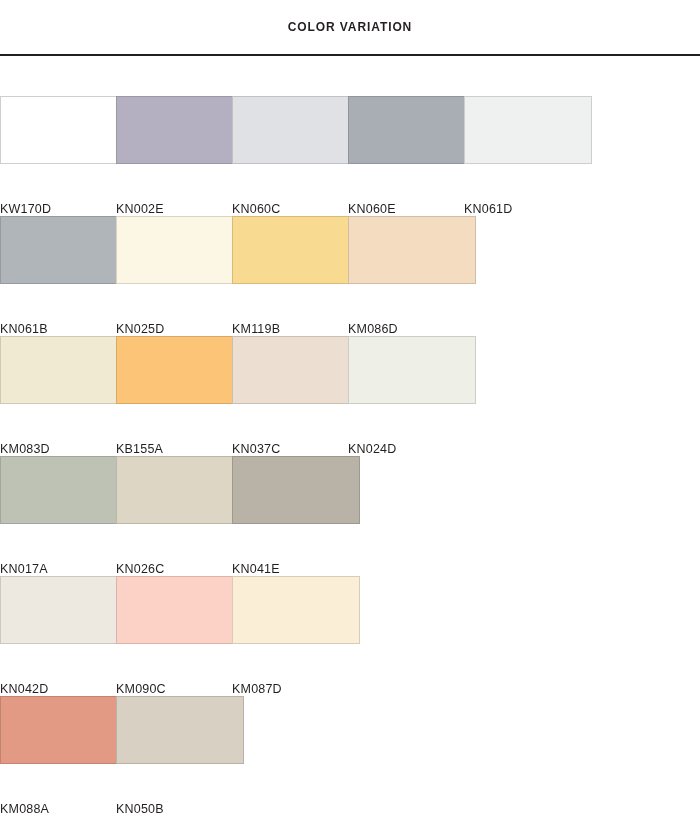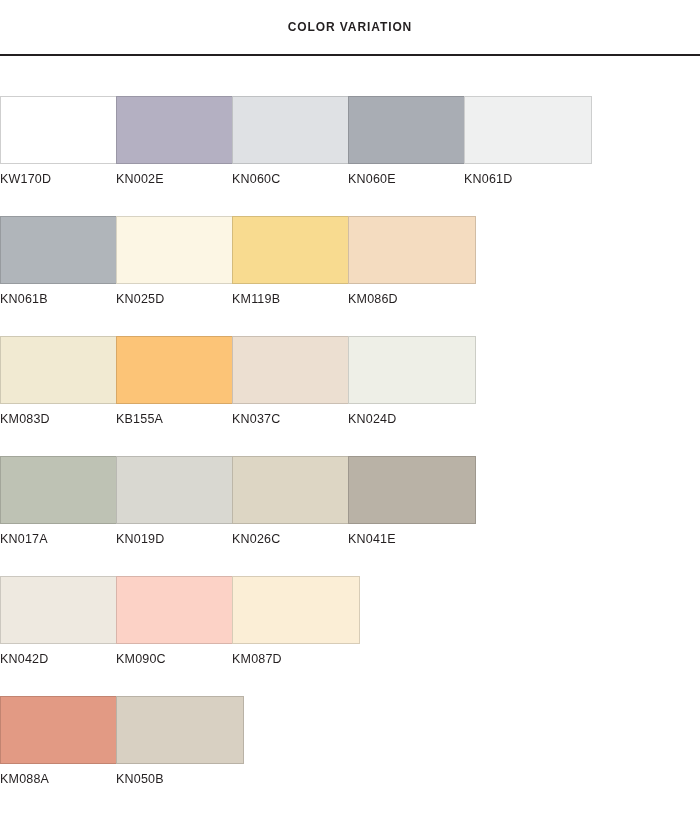--- a/index.html
+++ b/index.html
@@ -42,20 +42,21 @@
   .swatch-row {
     display: flex;
     height: 120px;
     box-sizing: border-box;
   }
   .swatch-cell {
     width: 116px;
     box-sizing: border-box;
     display: flex;
     flex-direction: column;
+    gap: 30px;
   }
   .swatch-cell.empty {
     visibility: hidden;
   }
   .chip-wrap {
     padding-top: 40px;
     padding-right: 12px;
     box-sizing: border-box;
   }
   .chip {
@@ -172,26 +173,20 @@
       </div>
       <div class="swatch-row">
         <div class="swatch-cell">
           <div class="chip-wrap">
             <div class="chip" style="background-color: rgb(190, 194, 180);"></div>
           </div>
           <div class="chip-label">KN017A</div>
         </div>
         <div class="swatch-cell">
           <div class="chip-wrap">
-            <div class="chip" style="background-color: rgb(217, 216, 209);"></div>
-          </div>
-          <div class="chip-label">KN019D</div>
-        </div>
-        <div class="swatch-cell">
-          <div class="chip-wrap">
             <div class="chip" style="background-color: rgb(221, 214, 196);"></div>
           </div>
           <div class="chip-label">KN026C</div>
         </div>
         <div class="swatch-cell">
           <div class="chip-wrap">
             <div class="chip" style="background-color: rgb(185, 178, 166);"></div>
           </div>
           <div class="chip-label">KN041E</div>
         </div>

